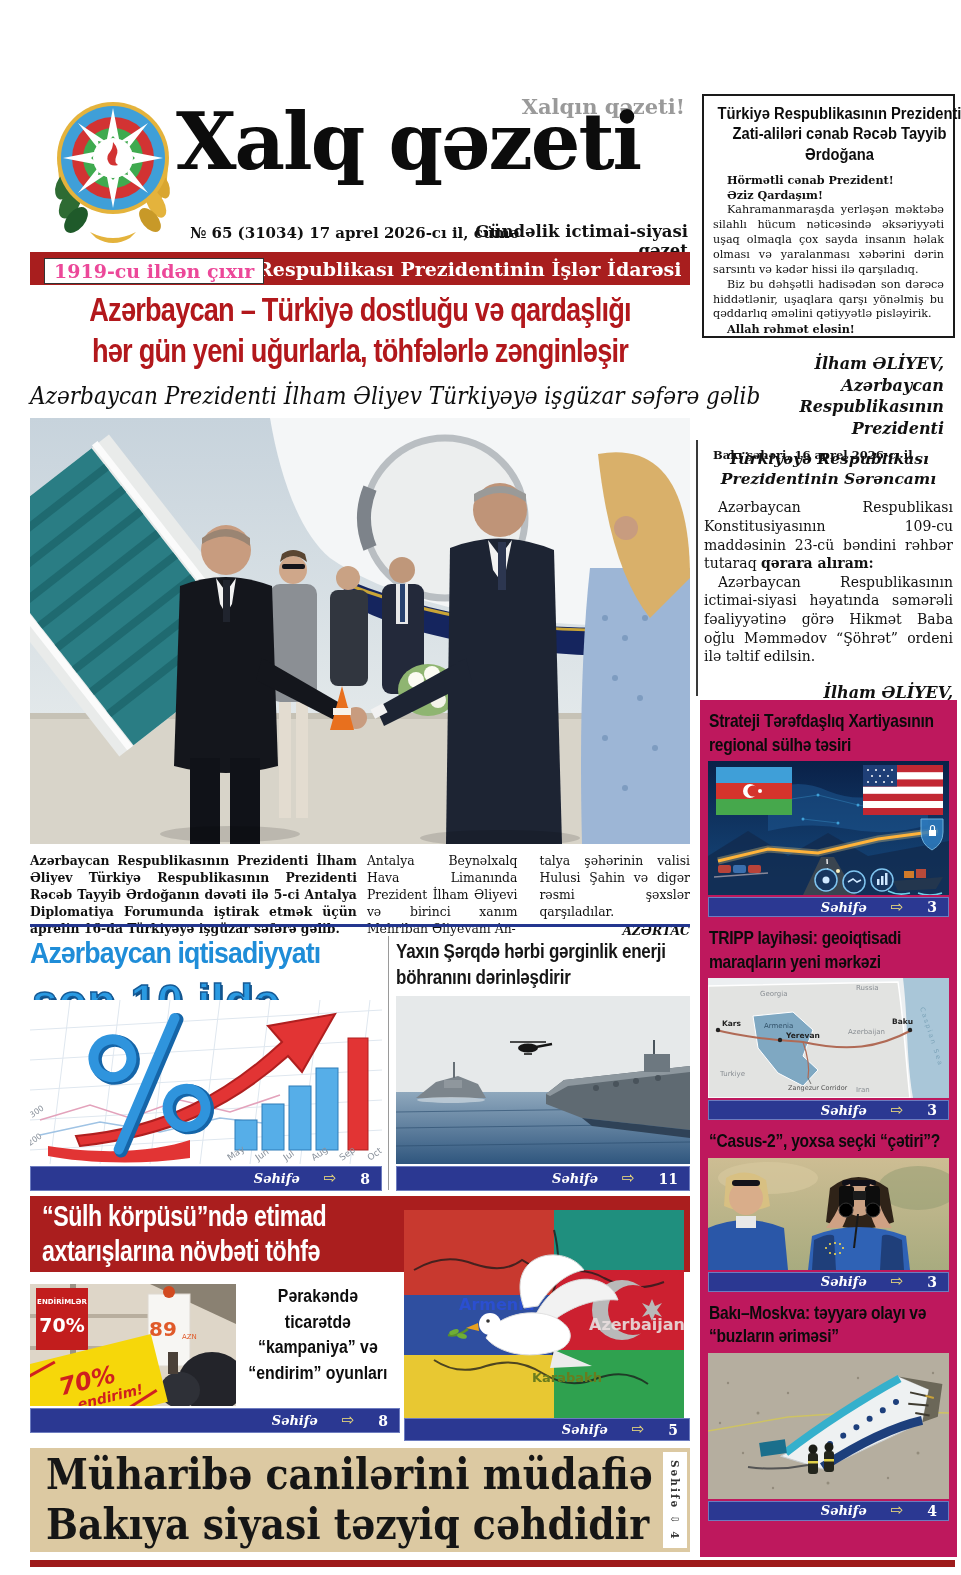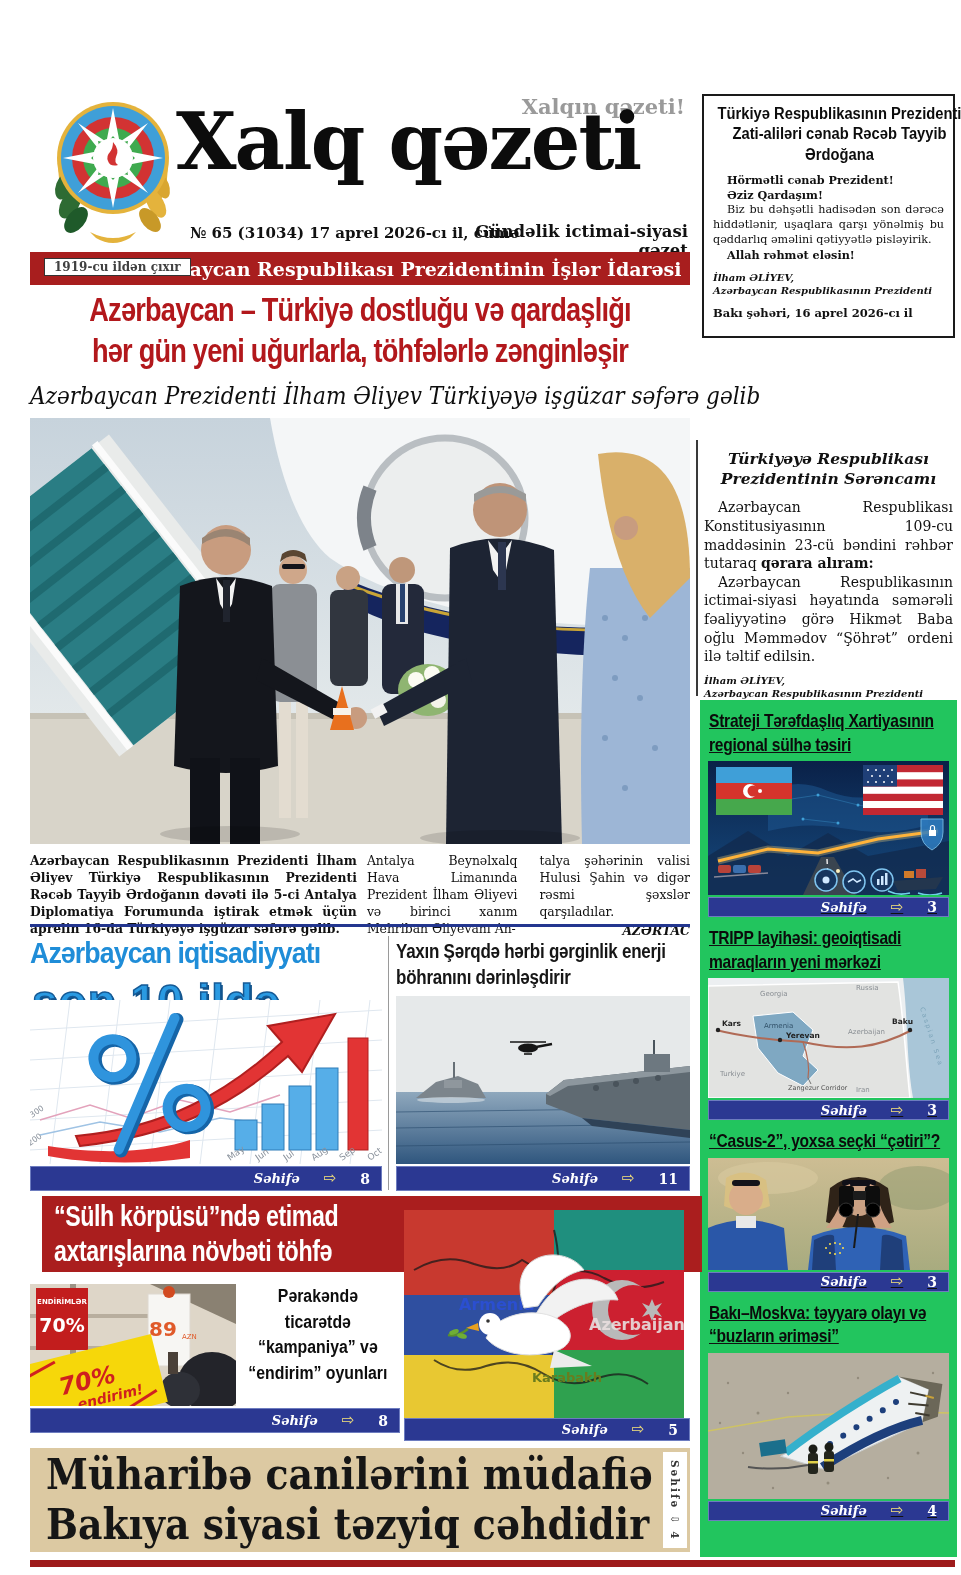--- a/index.html
+++ b/index.html
@@ -10,21 +10,21 @@
   .serif{font-family:"DejaVu Serif",serif;}
   .cond{transform-origin:0 0;}
 
   
   .m-tagline{left:470px;top:94px;width:215px;text-align:right;font-size:21px;color:#9a9a9a;font-weight:bold;}
   .m-title{left:176px;top:96px;width:520px;font-size:78px;font-weight:bold;letter-spacing:-2px;color:#0c0c0c;white-space:nowrap;}
   .m-issue{left:190px;top:224px;font-size:15px;font-weight:bold;}
   .m-daily{left:460px;top:222px;width:228px;text-align:right;font-size:16.5px;font-weight:bold;}
   .redbar{left:30px;top:252px;width:660px;height:33px;background:#a81e1e;display:flex;align-items:center;}
   .sincebox{position:absolute;left:14px;top:6px;background:#fff;border:1px solid #333;padding:1px 9px;
-            font-size:12px;font-weight:bold;color:#404040;}
+            font-size:19px;font-weight:bold;color:#ec4899;}
   .pubtext{width:100%;text-align:center;color:#fff;font-weight:bold;font-size:19px;padding-left:90px;box-sizing:border-box;}
 
   
   .lead-h{left:30px;top:289px;width:825px;transform:scaleX(.8);font-weight:bold;font-size:34px;
           line-height:1.22;color:#b2181c;text-align:center;letter-spacing:-1px;white-space:nowrap;}
   .lead-sub{left:30px;top:382px;width:733px;transform:scaleX(.9);text-align:center;font-style:italic;
             font-size:24px;color:#0e0e0e;white-space:nowrap;}
   .mainphoto{left:30px;top:418px;width:660px;height:426px;}
   .cap-row{left:30px;top:852px;width:660px;display:flex;gap:10px;}
   .cap{font-size:12.4px;line-height:1.38;text-align:justify;}
@@ -44,21 +44,21 @@
   .mid-img{left:396px;top:996px;width:294px;height:168px;}
 
   
   .pagebar{background:#2b3892;box-shadow:inset 0 0 0 1px #6d7cbf;display:flex;align-items:center;
            justify-content:flex-end;padding-right:12px;gap:24px;box-sizing:border-box;}
   .pb-label{color:#fff;font-weight:bold;font-style:italic;font-size:13px;font-family:"DejaVu Serif",serif;}
   .pb-arrow{color:#f5e27a;font-size:15px;line-height:1;font-family:"DejaVu Sans",sans-serif;}
   .pb-num{color:#fff;font-weight:bold;font-size:14px;font-family:"DejaVu Serif",serif;}
 
   
-  .peacebanner{left:42px;top:1196px;width:660px;height:76px;background:#aa1e1e;z-index:1;}
+  .peacebanner{left:30px;top:1196px;width:660px;height:76px;background:#aa1e1e;z-index:1;}
   .peace-t{position:absolute;left:12px;top:3px;width:475px;transform:scaleX(.8);transform-origin:0 0;
            color:#fff;font-weight:bold;font-size:29px;line-height:1.2;letter-spacing:-0.5px;}
   .dove-img{left:404px;top:1210px;width:280px;height:208px;z-index:2;}
   .store-img{left:30px;top:1284px;width:206px;height:122px;}
   .retail-t{left:240px;top:1284px;width:177px;transform:scaleX(.88);text-align:center;font-weight:bold;
             font-size:18px;line-height:1.42;color:#0d0d0d;}
   .bar-retail{left:30px;top:1408px;width:370px;height:25px;}
   .bar-dove{left:404px;top:1418px;width:286px;height:23px;z-index:3;}
   .bar-eco{left:30px;top:1166px;width:352px;height:25px;}
   .bar-mid{left:396px;top:1166px;width:294px;height:25px;}
@@ -73,31 +73,31 @@
   .bottomrule{left:30px;top:1560px;width:925px;height:7px;background:#9e1b1b;}
 
   
   .letterbox{left:702px;top:94px;width:253px;height:244px;border:2px solid #1a1a1a;box-sizing:border-box;
              padding:8px 9px 6px 9px;}
   .let-title{width:275px;transform:scaleX(.92);transform-origin:0 0;text-align:center;font-weight:bold;
              font-size:16px;line-height:1.28;color:#0d0d0d;}
   .let-body{margin-top:8px;font-size:11.2px;line-height:1.33;text-align:justify;}
   .let-body p{margin:0;text-indent:14px;}
   .let-sal{font-weight:bold;text-indent:14px;margin:0;}
-  .sig{margin-top:8px;text-align:left;font-weight:bold;font-style:italic;font-size:10px;line-height:1.35;}
+  .sig{margin-top:16px;text-align:right;font-weight:bold;font-style:italic;font-size:16px;line-height:1.35;}
   .dateline{margin-top:8px;font-weight:bold;font-size:11.5px;}
   .decreebox{left:702px;top:440px;width:253px;height:256px;padding:0 2px;box-sizing:border-box;}
   .dec-title{text-align:center;font-weight:bold;font-size:17px;line-height:1.35;color:#0d0d0d;}
   .dec-sub{text-align:center;font-weight:bold;font-style:italic;font-size:15.5px;line-height:1.3;margin-top:9px;}
   .dec-body{margin-top:9px;font-size:14px;line-height:1.33;text-align:justify;}
   .dec-body p{margin:0;text-indent:14px;}
   .decdivider{left:696px;top:440px;width:2px;height:256px;background:#3a3a3a;}
 
-  .bluecol{left:700px;top:700px;width:257px;height:857px;background:#22c55e;box-sizing:border-box;
-           padding:7px 8px;display:flex;flex-direction:column;gap:7px;text-decoration:underline;}
+  .bluecol{left:700px;top:700px;width:257px;height:857px;background:#be185d;box-sizing:border-box;
+           padding:7px 8px;display:flex;flex-direction:column;gap:7px;}
   .card{display:flex;flex-direction:column;}
   .card-title{width:294px;transform:scaleX(.82);transform-origin:0 0;font-weight:bold;font-size:19px;
               line-height:1.24;color:#0b0b0b;letter-spacing:-0.3px;margin:2px 0 5px 1px;}
   .card-img{width:241px;display:block;}
   .card-bar{width:241px;height:20px;margin-top:2px;}
 
   svg text{font-family:"DejaVu Sans",sans-serif;}
 </style>
 </head>
 <body>
@@ -455,20 +455,21 @@
     </div>
   </div>
 
   <div class="abs bottomrule"></div>
 
   <div class="abs letterbox">
     <div class="sans let-title cond">Türkiyə Respublikasının Prezidenti Zati-aliləri cənab Rəcəb Tayyib Ərdoğana</div>
     <div class="let-body serif">
       <p class="let-sal">Hörmətli cənab Prezident!</p>
       <p class="let-sal">Əziz Qardaşım!</p>
+      <p>Kahramanmaraşda yerləşən məktəbə silahlı hücum nəticəsində əksəriyyəti uşaq olmaqla çox sayda insanın həlak olması və yaralanması xəbərini dərin sarsıntı və kədər hissi ilə qarşıladıq.</p>
       <p>Biz bu dəhşətli hadisədən son dərəcə hiddətlənir, uşaqlara qarşı yönəlmiş bu qəddarlıq əməlini qətiyyətlə pisləyirik.</p>
       <p class="let-sal">Allah rəhmət eləsin!</p>
     </div>
     <div class="sig">
       <div>İlham ƏLİYEV,</div>
       <div>Azərbaycan Respublikasının Prezidenti</div>
     </div>
     <div class="dateline">Bakı şəhəri, 16 aprel 2026-cı il</div>
   </div>
 

